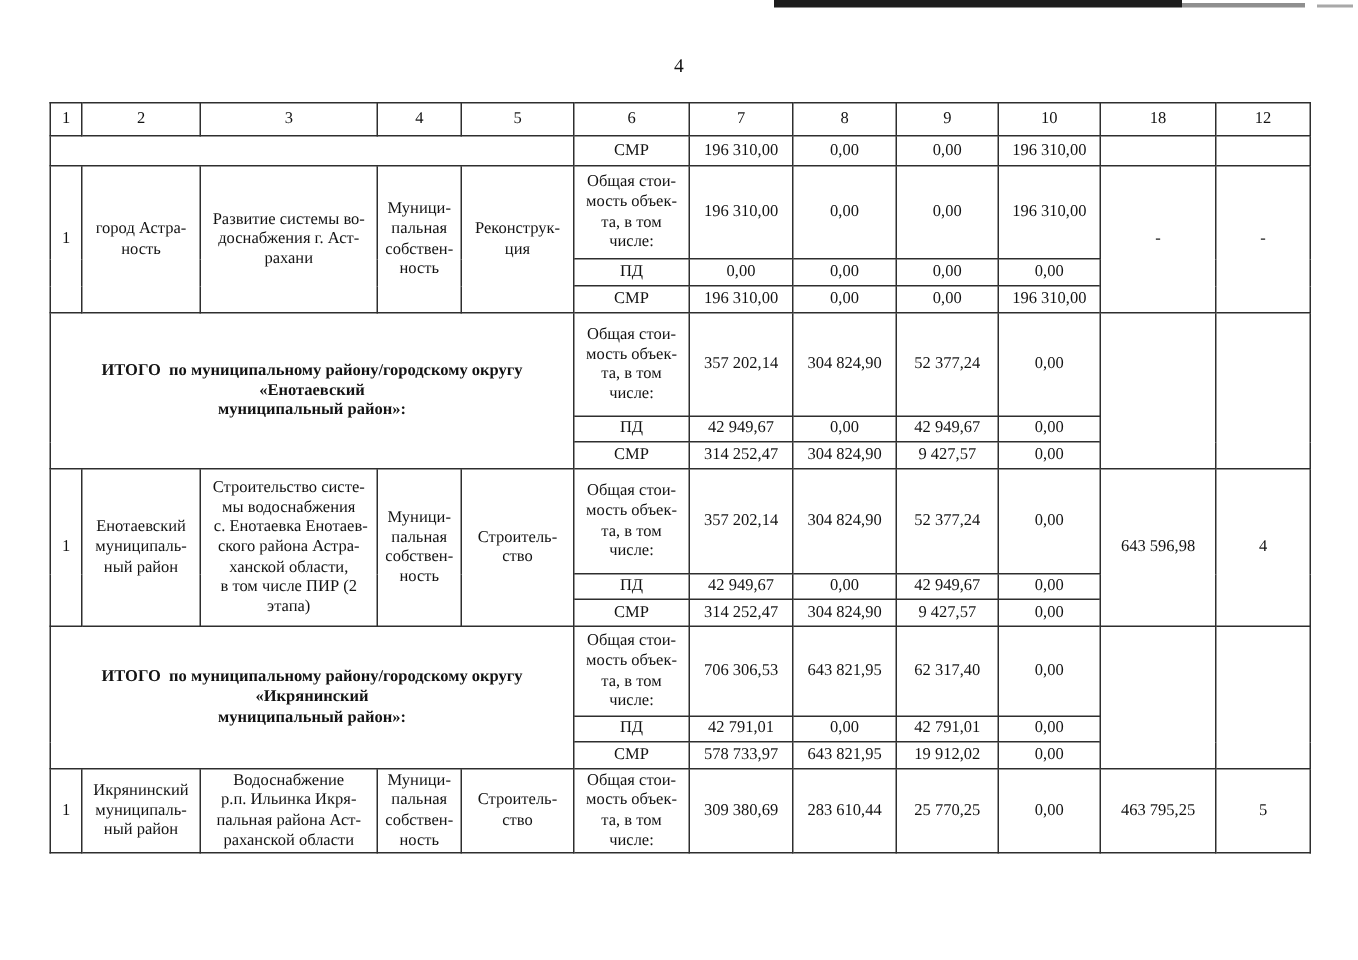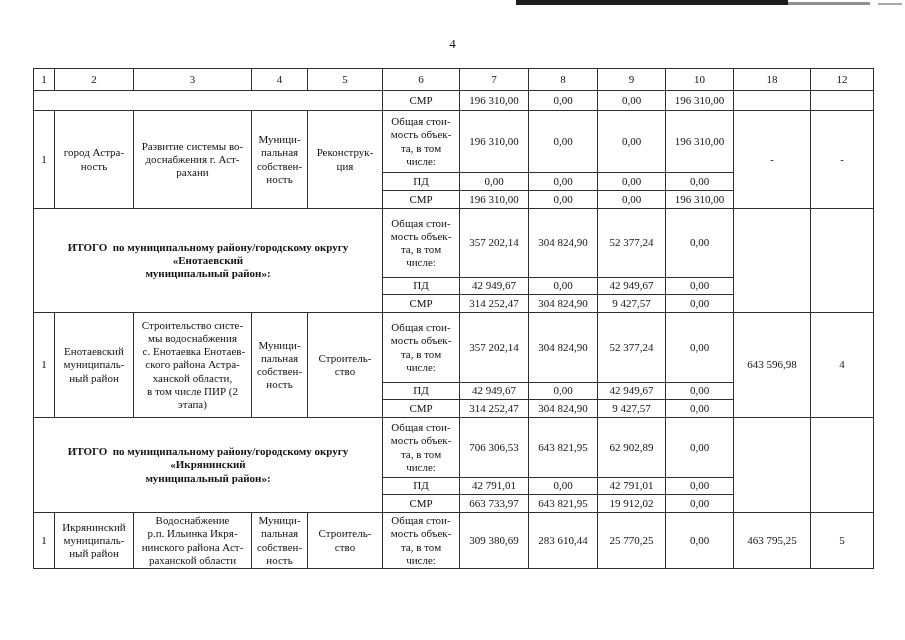--- a/index.html
+++ b/index.html
@@ -230,48 +230,48 @@
 
       <tr class="h60">
         <td colspan="5" rowspan="3" class="itogo">ИТОГО&nbsp; по муниципальному району/городскому округу «Икрянинский
 муниципальный район»:</td>
         <td class="costlbl">Общая стои-
 мость объек-
 та, в том
 числе:</td>
         <td class="num">706 306,53</td>
         <td class="num">643 821,95</td>
-        <td class="num">62 902,89</td>
+        <td class="num">62 317,40</td>
         <td class="num">0,00</td>
         <td rowspan="3"></td>
         <td rowspan="3"></td>
       </tr>
       <tr class="h17">
         <td class="costlbl">ПД</td>
         <td class="num">42 791,01</td>
         <td class="num">0,00</td>
         <td class="num">42 791,01</td>
         <td class="num">0,00</td>
       </tr>
       <tr class="h18">
         <td class="costlbl">СМР</td>
-        <td class="num">663 733,97</td>
+        <td class="num">578 733,97</td>
         <td class="num">643 821,95</td>
         <td class="num">19 912,02</td>
         <td class="num">0,00</td>
       </tr>
 
       <tr class="h56">
         <td>1</td>
         <td class="left">Икрянинский
 муниципаль-
 ный район</td>
         <td class="left">Водоснабжение
 р.п. Ильинка Икря-
-нинского района Аст-
+пальная района Аст-
 раханской области</td>
         <td class="left">Муници-
 пальная
 собствен-
 ность</td>
         <td class="left">Строитель-
 ство</td>
         <td class="costlbl">Общая стои-
 мость объек-
 та, в том

